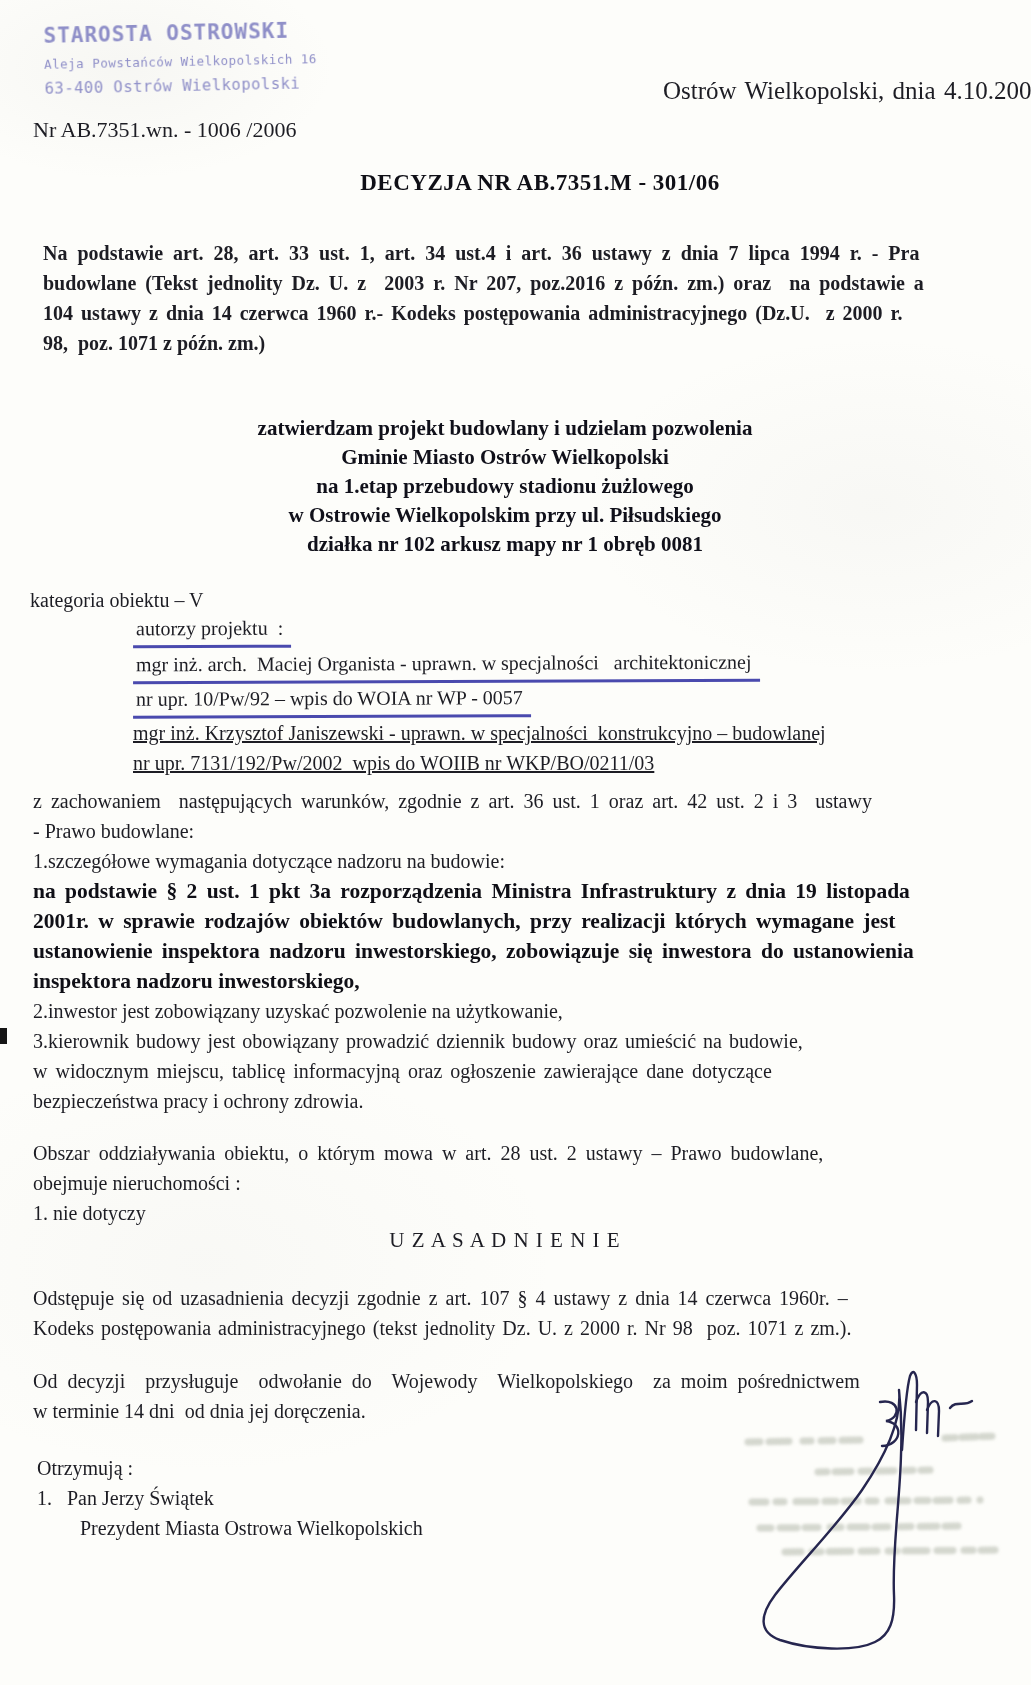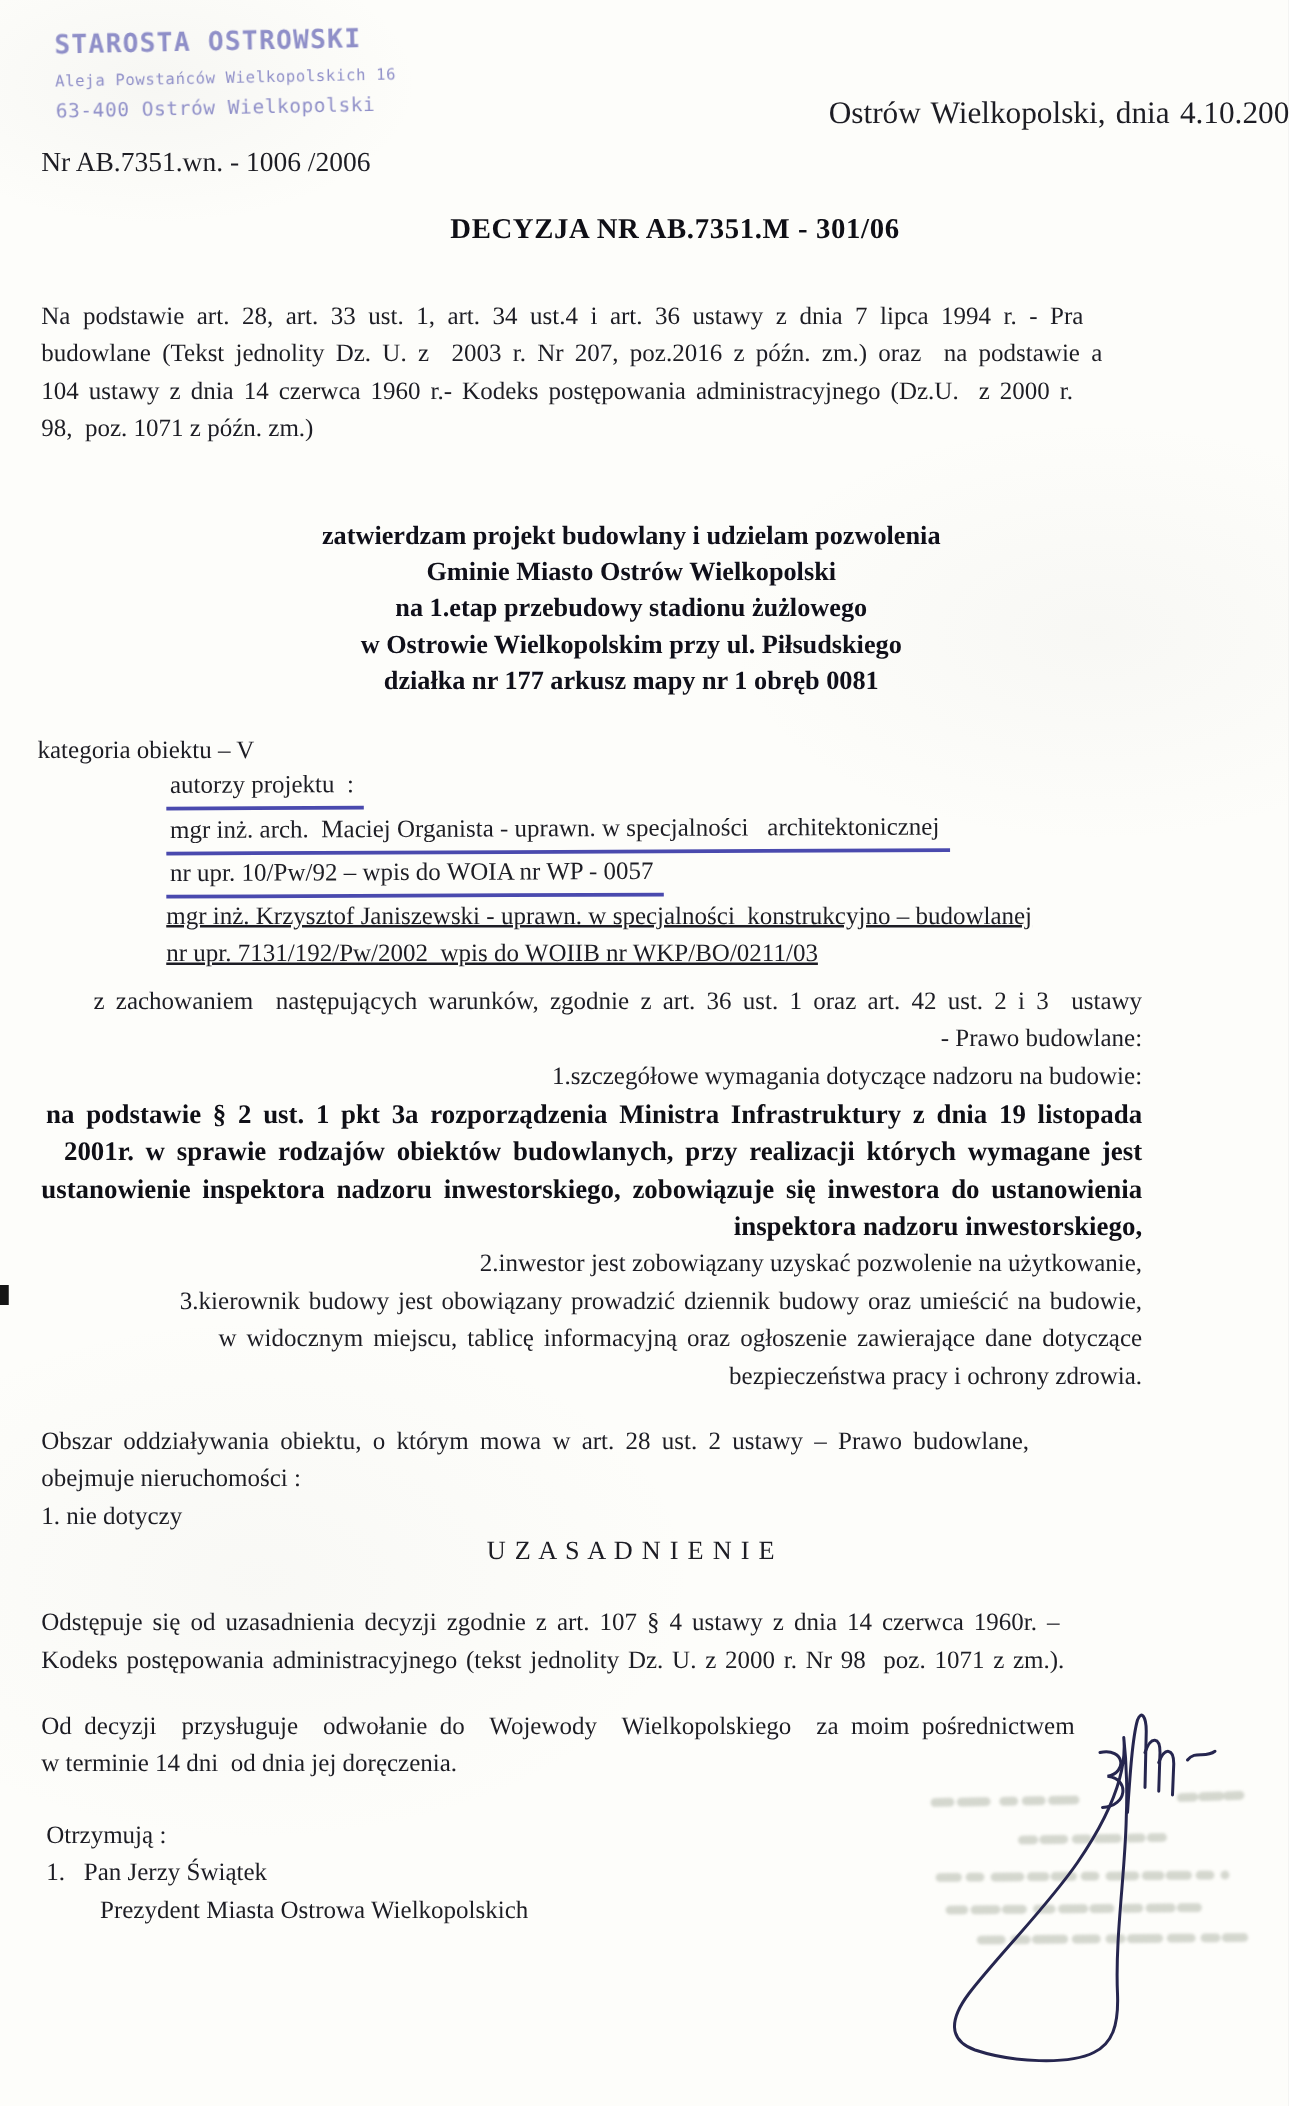--- a/index.html
+++ b/index.html
@@ -57,46 +57,46 @@
   </div>
 
   <div class="abs line ws2" style="left:663px;top:76px;font-size:25px;text-align:center;">Ostrów Wielkopolski, dnia 4.10.200</div>
 
   <div class="abs line" style="left:33px;top:115px;font-size:22px;">Nr AB.7351.wn. - 1006 /2006</div>
 
   <div class="abs center" style="left:30px;top:170px;width:1020px;">
     <span class="title">DECYZJA NR AB.7351.M - 301/06</span>
   </div>
 
-  <div class="abs" style="left:33px;top:238px;">
+  <div class="abs" style="left:43px;top:238px;font-weight:bold;">
     <div class="line ws5">Na podstawie art. 28, art. 33 ust. 1, art. 34 ust.4 i art. 36 ustawy z dnia 7 lipca 1994 r. - Pra</div>
     <div class="line ws4">budowlane (Tekst jednolity Dz. U. z  2003 r. Nr 207, poz.2016 z późn. zm.) oraz  na podstawie a</div>
     <div class="line ws3">104 ustawy z dnia 14 czerwca 1960 r.- Kodeks postępowania administracyjnego (Dz.U.  z 2000 r.</div>
     <div class="line">98,  poz. 1071 z późn. zm.)</div>
   </div>
 
   <div class="abs center decision" style="left:0;top:414px;width:1010px;">
     <div class="line">zatwierdzam projekt budowlany i udzielam pozwolenia</div>
     <div class="line">Gminie Miasto Ostrów Wielkopolski</div>
     <div class="line">na 1.etap przebudowy stadionu żużlowego</div>
     <div class="line">w Ostrowie Wielkopolskim przy ul. Piłsudskiego</div>
-    <div class="line">działka nr 177 arkusz mapy nr 1 obręb 0081</div>
+    <div class="line">działka nr 102 arkusz mapy nr 1 obręb 0081</div>
   </div>
 
   <div class="abs line" style="left:30px;top:585px;">kategoria obiektu – V</div>
 
   <div class="abs" style="left:133px;top:613px;text-decoration:underline;">
     <div class="line"><span class="u-ink">autorzy projektu  :</span></div>
     <div class="line"><span class="u-ink">mgr inż. arch.  Maciej Organista - uprawn. w specjalności   architektonicznej</span></div>
     <div class="line"><span class="u-ink">nr upr. 10/Pw/92 – wpis do WOIA nr WP - 0057</span></div>
     <div class="line">mgr inż. Krzysztof Janiszewski - uprawn. w specjalności  konstrukcyjno – budowlanej</div>
     <div class="line">nr upr. 7131/192/Pw/2002  wpis do WOIIB nr WKP/BO/0211/03</div>
   </div>
 
-  <div class="abs" style="left:33px;top:786px;text-align:right;">
+  <div class="abs" style="left:33px;top:786px;">
     <div class="line ws4">z zachowaniem  następujących warunków, zgodnie z art. 36 ust. 1 oraz art. 42 ust. 2 i 3  ustawy</div>
     <div class="line">- Prawo budowlane:</div>
     <div class="line">1.szczegółowe wymagania dotyczące nadzoru na budowie:</div>
     <div class="line cond-bold ws4">na podstawie § 2 ust. 1 pkt 3a rozporządzenia Ministra Infrastruktury z dnia 19 listopada</div>
     <div class="line cond-bold ws4">2001r. w sprawie rodzajów obiektów budowlanych, przy realizacji których wymagane jest</div>
     <div class="line cond-bold ws4">ustanowienie inspektora nadzoru inwestorskiego, zobowiązuje się inwestora do ustanowienia</div>
     <div class="line cond-bold">inspektora nadzoru inwestorskiego,</div>
     <div class="line">2.inwestor jest zobowiązany uzyskać pozwolenie na użytkowanie,</div>
     <div class="line ws2">3.kierownik budowy jest obowiązany prowadzić dziennik budowy oraz umieścić na budowie,</div>
     <div class="line ws3">w widocznym miejscu, tablicę informacyjną oraz ogłoszenie zawierające dane dotyczące</div>

